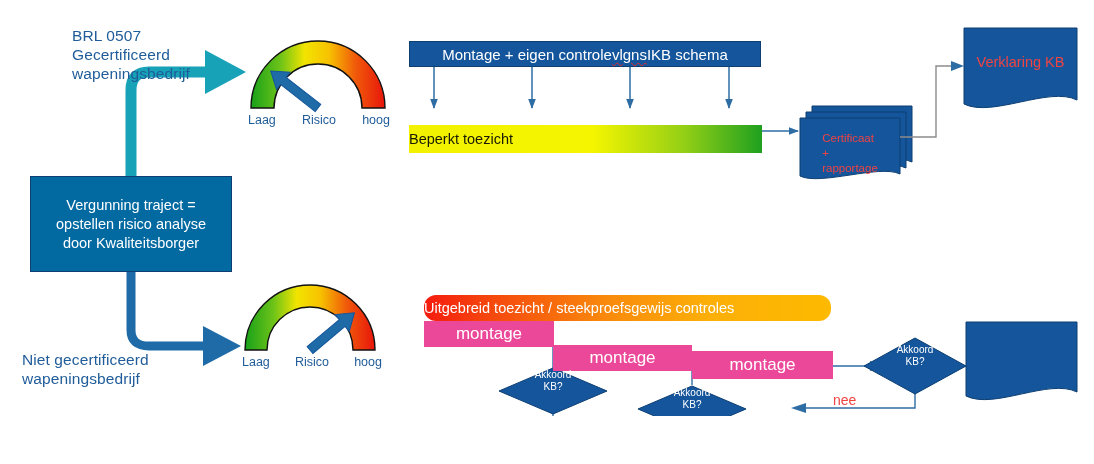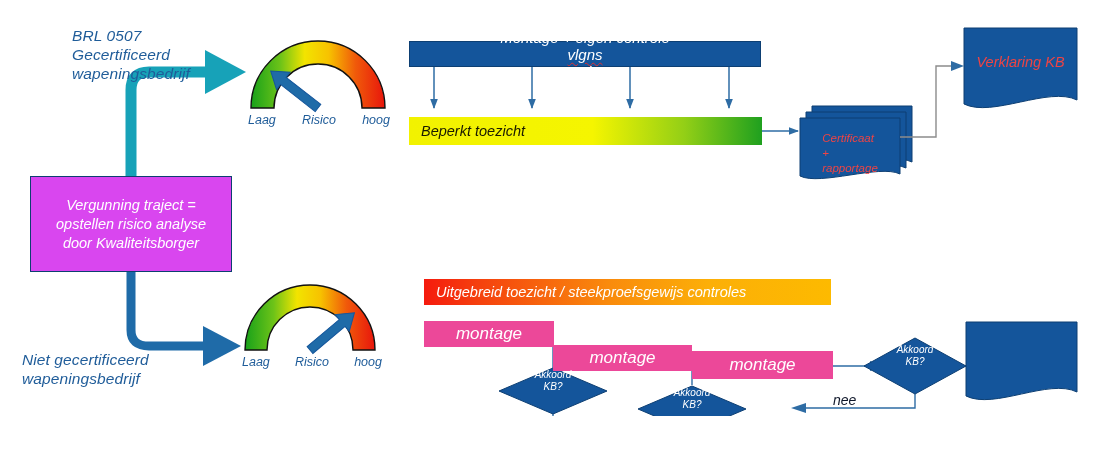--- a/index.html
+++ b/index.html
@@ -10,36 +10,35 @@
   }
   body {
     font-family: "Liberation Sans", sans-serif;
   }
   #stage {
     position: relative;
     width: 1094px;
     height: 416px;
     background: #ffffff;
     overflow: hidden;
-    font-style: italic;
   }
   .abs { position: absolute; }
 
   
   .plain-text {
     color: #1F5C99;
     font-size: 15.5px;
     line-height: 19px;
     white-space: pre-line;
     letter-spacing: 0.1px;
   }
 
   
   .proc-box {
-    background: #d946ef;
+    background: #0369a1;
     border: 1px solid #0E3F70;
     color: #FFFFFF;
     font-size: 14.5px;
     line-height: 19px;
     text-align: center;
     display: flex;
     align-items: center;
     justify-content: center;
     white-space: pre-line;
     box-sizing: border-box;
@@ -67,21 +66,21 @@
     text-decoration-style: wavy;
     text-decoration-thickness: 1px;
     text-underline-offset: 2px;
   }
 
   
   .bar-grad {
     display: flex;
     align-items: center;
     box-sizing: border-box;
-    padding-left: 12px;
+    margin-top: 8px;
   }
   .bar-grad.beperkt {
     background: linear-gradient(90deg, #F2F200 0%, #F5F500 52%, #93CF16 78%, #1FA01F 100%);
     color: #1a1a00;
     font-size: 14.5px;
   }
   .bar-grad.uitgebreid {
     background: linear-gradient(90deg, #F51B0E 0%, #F5420E 14%, #F98A0C 45%, #FCAF08 70%, #FDBA00 100%);
     color: #FFFFFF;
     font-size: 14.5px;
@@ -232,43 +231,43 @@
     <span>Risico</span>
     <span>hoog</span>
   </div>
 
   <div class="abs" style="left:242px; top:355px; width:140px; display:flex; justify-content:space-between; font-size:12.5px; color:#1F5C99;">
     <span>Laag</span>
     <span>Risico</span>
     <span>hoog</span>
   </div>
 
-  <div class="abs bar-blue center" style="left:409px; top:41px; width:352px; height:26px;flex-direction:column;">
+  <div class="abs bar-blue center" style="left:409px; top:41px; width:352px; height:26px;">
     <span>Montage + eigen controle </span>
       <span class="spell">vlgns</span>
       <span> IKB schema</span>
   </div>
 
   <div class="abs bar-grad beperkt" style="left:409px; top:117px; width:353px; height:28px;">Beperkt toezicht</div>
 
   <div class="doc-label" style="left:800px; top:118px; width:100px; height:58px; display:flex; align-items:center; justify-content:center; font-size:11.5px; line-height:15px;margin-top:6px;">Certificaat
 +
 rapportage</div>
 
   <div class="doc-label" style="left:964px; top:28px; width:113px; height:68px; display:flex; align-items:center; justify-content:center; font-size:14.5px;">Verklaring KB</div>
 
-  <div class="abs bar-grad uitgebreid" style="left:424px; top:279px; width:407px; height:26px;">Uitgebreid toezicht / steekproefsgewijs controles</div>
+  <div class="abs bar-grad uitgebreid" style="left:424px; top:287px; width:407px; height:26px;border-radius:12px;">Uitgebreid toezicht / steekproefsgewijs controles</div>
 
   <div class="abs bar-blue montage center" style="left:424px; top:321px; width:130px; height:26px;">montage</div>
   <div class="abs bar-blue montage center" style="left:553px; top:345px; width:139px; height:26px;">montage</div>
   <div class="abs bar-blue montage center" style="left:692px; top:351px; width:141px; height:28px;">montage</div>
 
   <div class="abs diamond-label" style="left:499px; top:381px; width:108px;">Akkoord
 KB?</div>
   <div class="abs diamond-label" style="left:638px; top:399px; width:108px;">Akkoord
 KB?</div>
   <div class="abs diamond-label" style="left:864px; top:356px; width:102px;">Akkoord
 KB?</div>
 
-  <div class="abs" style="left:833px; top:392px; font-size:14px; color:#0f172a;">nee</div>
+  <div class="abs" style="left:833px; top:392px; font-size:14px; color:#ef4444;">nee</div>
 
 
 </div>
 
 </body></html>

